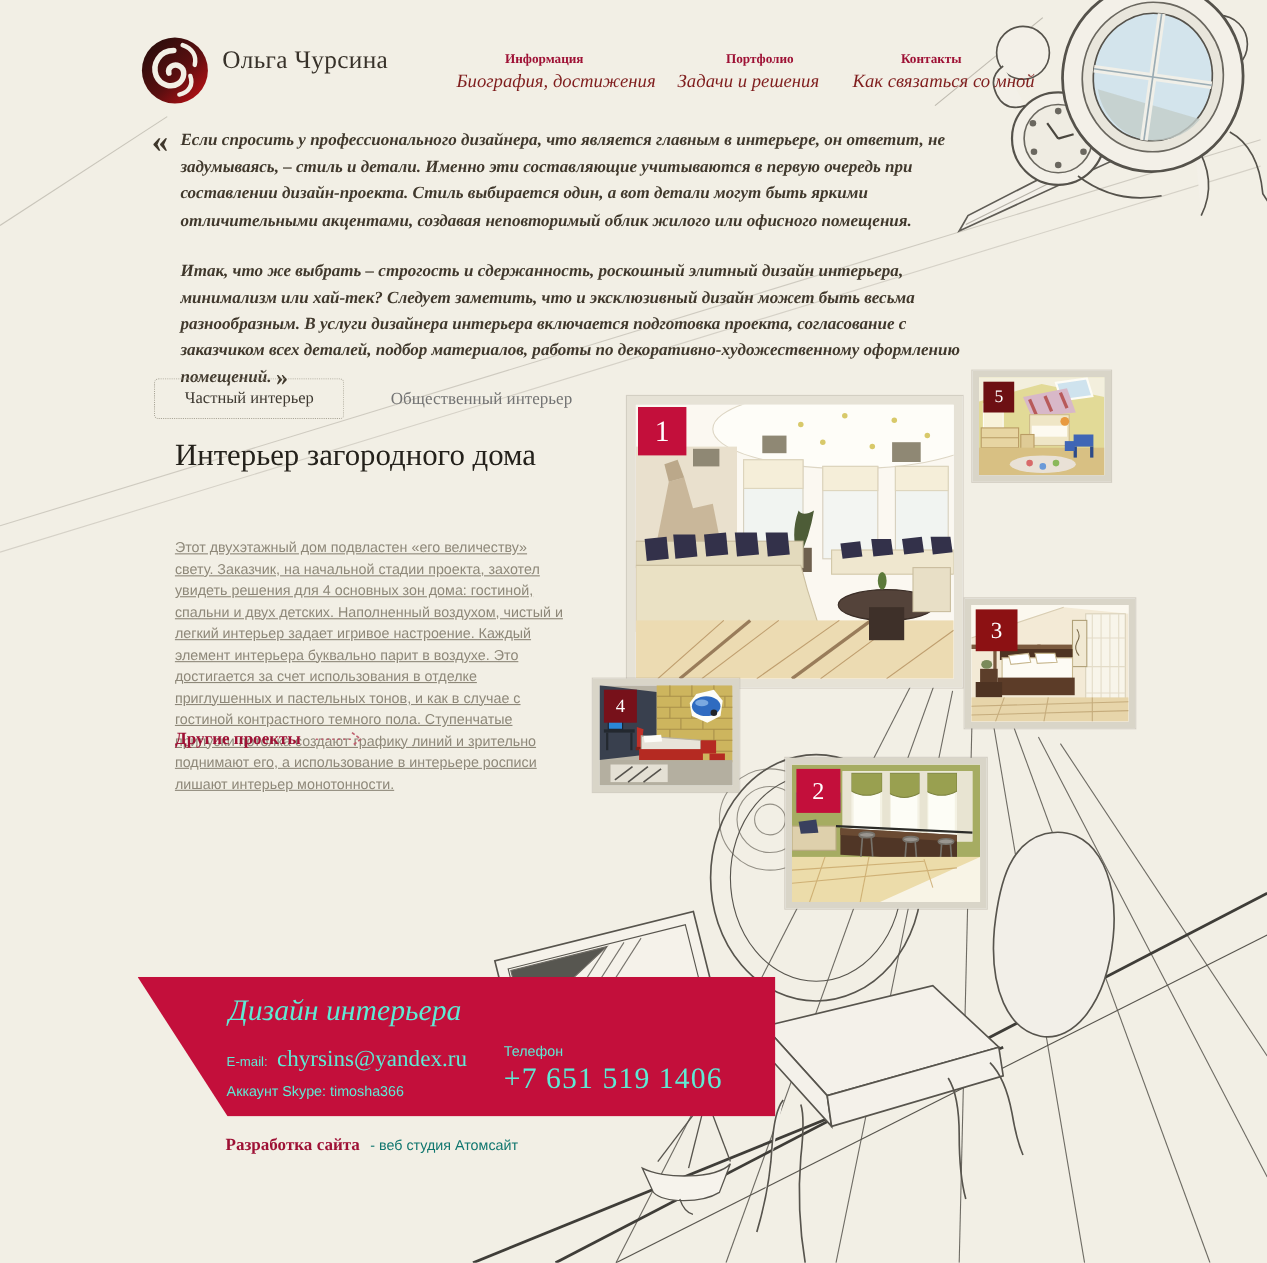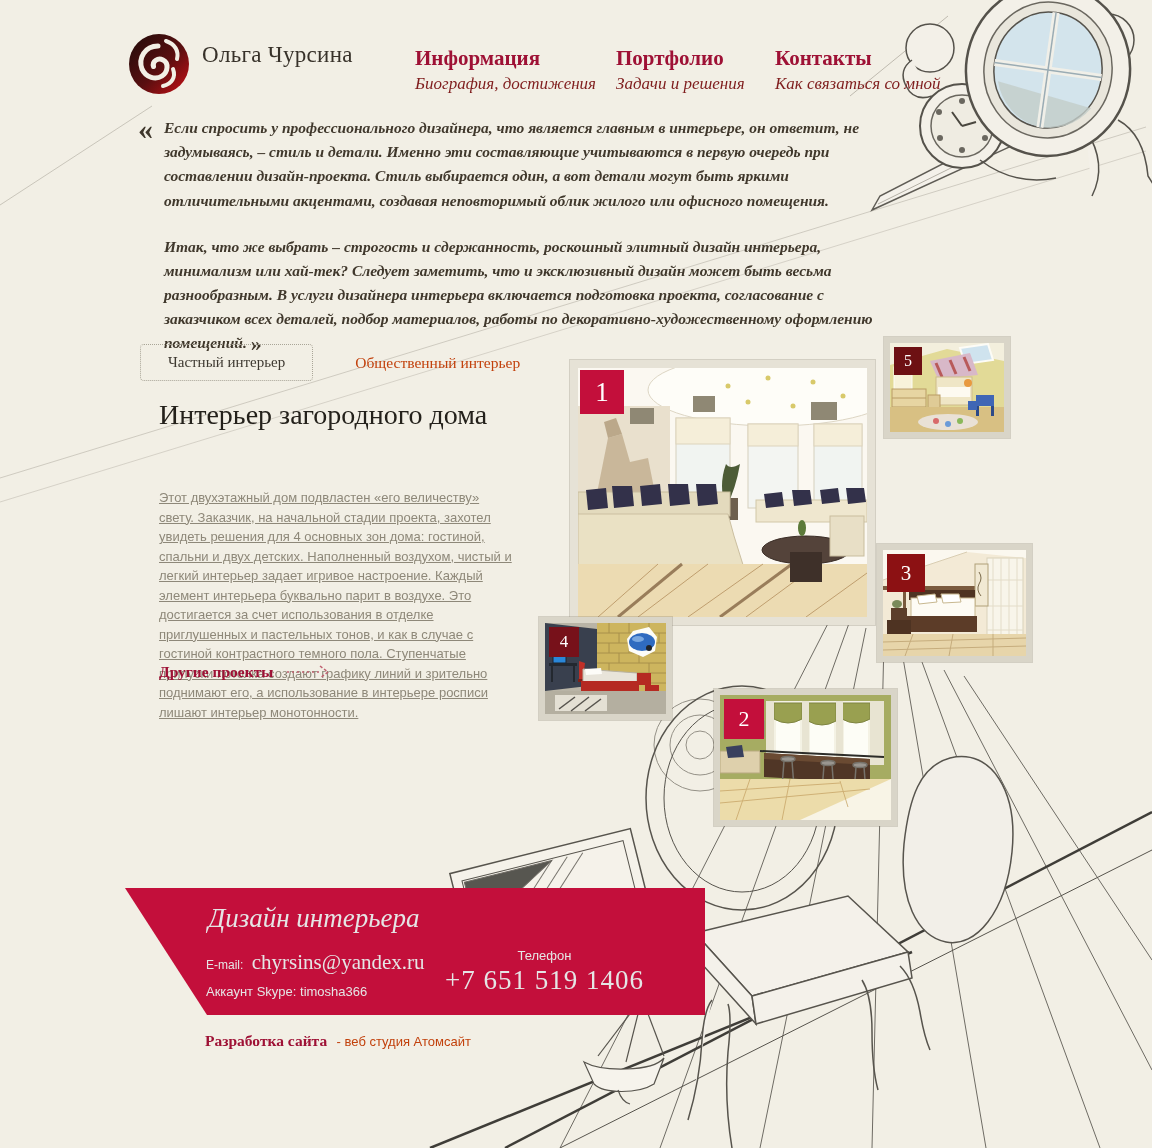--- a/index.html
+++ b/index.html
@@ -29,21 +29,21 @@
   .header{position:absolute;left:0;top:0;width:1152px;height:110px;z-index:4;}
   .logo{position:absolute;left:127px;top:32px;width:64px;height:64px;cursor:pointer;}
   .site-title{
     position:absolute;left:202px;top:42px;
     font-family:"Liberation Serif","DejaVu Serif",serif;
     font-size:23px;color:#38322a;letter-spacing:.3px;
   }
   .nav-item{position:absolute;top:46px;cursor:pointer;}
   .nav-item .nav-label{
     display:block;font-family:"Liberation Serif","DejaVu Serif",serif;
-    font-weight:bold;font-size:21px;color:var(--navlink);
+    font-weight:bold;font-size:12px;color:var(--navlink);margin-left:44px;
   }
   .nav-item .nav-sub{
     display:block;margin-top:3px;font-family:"Liberation Serif","DejaVu Serif",serif;
     font-style:italic;font-size:17px;color:#7f1d1d;
   }
   .nav-info{left:415px;}
   .nav-portfolio{left:616px;}
   .nav-contacts{left:775px;}
 
   
@@ -64,21 +64,21 @@
   .tabs{position:absolute;left:140px;top:344px;z-index:3;display:flex;align-items:center;}
   .tab-active{
     border:1px dotted #a9a597;border-radius:4px;
     padding:9px 27px;
     font-family:"Liberation Serif","DejaVu Serif",serif;
     font-size:15px;color:#3e3931;cursor:pointer;background:transparent;
   }
   .tab-link{
     margin-left:42px;
     font-family:"Liberation Serif","DejaVu Serif",serif;
-    font-size:15.5px;color:#c2410c;cursor:pointer;
+    font-size:15.5px;color:#737373;cursor:pointer;
   }
 
   
   .project-title{
     position:absolute;left:159px;top:398px;width:360px;z-index:3;
     font-family:"Liberation Serif","DejaVu Serif",serif;
     font-weight:normal;font-size:28px;line-height:1.22;color:#24211b;
   }
   .project-desc{
     position:absolute;left:159px;top:488px;width:356px;z-index:3;
@@ -109,45 +109,45 @@
   .badge-5{left:4px;top:4px;width:28px;height:28px;font-size:16px;background:#6d1013;}
   .badge-3{left:4px;top:4px;width:38px;height:38px;font-size:21px;background:#8c1113;}
   .badge-4{left:4px;top:4px;width:30px;height:30px;font-size:17px;background:#77111a;}
   .badge-2{left:4px;top:4px;width:40px;height:40px;font-size:22px;}
 
   
   .banner{
     position:absolute;left:125px;top:888px;width:580px;height:127px;z-index:5;
     background:var(--accent);
     clip-path:polygon(0 0,100% 0,100% 100%,82px 100%);
-    color:#e5e5e5;
+    color:#5eead4;
   }
   .banner-title{
     position:absolute;left:83px;top:15px;
     font-family:"Liberation Serif","DejaVu Serif",serif;
     font-style:italic;font-size:27px;font-weight:normal;
   }
   .email-row{position:absolute;left:81px;top:62px;white-space:nowrap;text-align:right;}
   .email-label{font-size:12px;}
   .email-value{font-family:"Liberation Serif","DejaVu Serif",serif;font-size:21px;margin-left:4px;}
   .skype-row{position:absolute;left:81px;top:96px;font-size:13px;}
-  .phone-block{position:absolute;left:320px;top:60px;text-align:center;}
+  .phone-block{position:absolute;left:333px;top:60px;}
   .phone-label{font-size:13px;display:block;}
   .phone-value{
     display:block;margin-top:2px;
     font-family:"Liberation Serif","DejaVu Serif",serif;font-size:27px;letter-spacing:1px;
   }
 
   
   .credits{position:absolute;left:205px;top:1032px;z-index:5;white-space:nowrap;}
   .credits-link{
     font-family:"Liberation Serif","DejaVu Serif",serif;
     font-weight:bold;font-size:15.5px;color:var(--navlink);cursor:pointer;
   }
-  .credits-text{font-size:13px;color:#c2410c;margin-left:5px;}
+  .credits-text{font-size:13px;color:#0f766e;margin-left:5px;}
 </style>
 </head>
 <body>
 
 <div class="page">
 
   <svg class="bg-decor" width="1152" height="1148" viewBox="0 0 1152 1148">
 
     <g stroke="#8b867a" fill="none">
       <line x1="0" y1="205" x2="152" y2="106" stroke-width="1" opacity=".4"></line>

